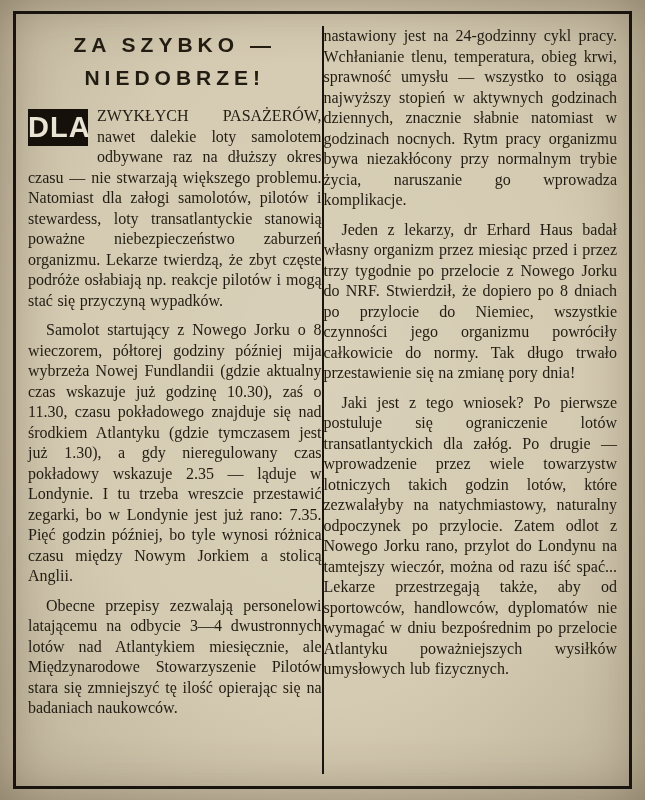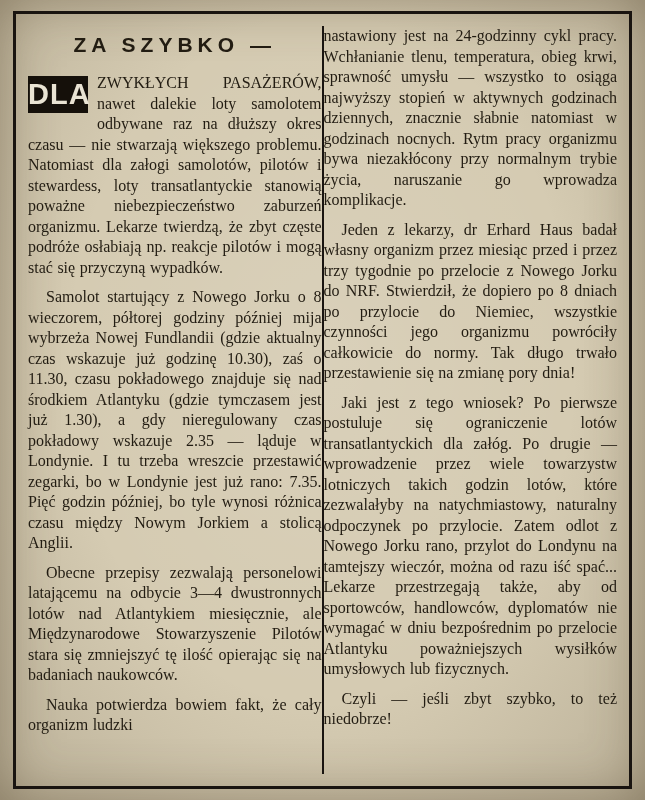--- a/index.html
+++ b/index.html
@@ -92,35 +92,34 @@
 </style>
 </head>
 <body>
 
 <div class="page">
   <div class="frame">
 
     <div class="col col-left">
       <h1 class="title">
         <span class="title-line">ZA SZYBKO —</span>
+        <span class="title-line">NIEDOBRZE!</span>
       </h1>
 
       <p class="para no-indent">
         <span class="dropcap">DLA</span>
         <span>ZWYKŁYCH PASAŻERÓW, nawet dalekie loty samolotem odbywane raz na dłuższy okres czasu — nie stwarzają większego problemu. Natomiast dla załogi samolotów, pilotów i stewardess, loty transatlantyckie stanowią poważne niebezpieczeństwo zaburzeń organizmu. Lekarze twierdzą, że zbyt częste podróże osłabiają np. reakcje pilotów i mogą stać się przyczyną wypadków.</span>
       </p>
 
       <p class="para">Samolot startujący z Nowego Jorku o 8 wieczorem, półtorej godziny później mija wybrzeża Nowej Fundlandii (gdzie aktualny czas wskazuje już godzinę 10.30), zaś o 11.30, czasu pokładowego znajduje się nad środkiem Atlantyku (gdzie tymczasem jest już 1.30), a gdy nieregulowany czas pokładowy wskazuje 2.35 — ląduje w Londynie. I tu trzeba wreszcie przestawić zegarki, bo w Londynie jest już rano: 7.35. Pięć godzin później, bo tyle wynosi różnica czasu między Nowym Jorkiem a stolicą Anglii.</p>
       <p class="para">Obecne przepisy zezwalają personelowi latającemu na odbycie 3—4 dwustronnych lotów nad Atlantykiem miesięcznie, ale Międzynarodowe Stowarzyszenie Pilotów stara się zmniejszyć tę ilość opierając się na badaniach naukowców.</p>
-      <p class="para">Nauka potwierdza bowiem fakt, że cały organizm ludzki</p>
     </div>
 
     <div class="divider"></div>
 
     <div class="col col-right">
       <p class="para no-indent">nastawiony jest na 24-godzinny cykl pracy. Wchłanianie tlenu, temperatura, obieg krwi, sprawność umysłu — wszystko to osiąga najwyższy stopień w aktywnych godzinach dziennych, znacznie słabnie natomiast w godzinach nocnych. Rytm pracy organizmu bywa niezakłócony przy normalnym trybie życia, naruszanie go wprowadza komplikacje.</p>
       <p class="para">Jeden z lekarzy, dr Erhard Haus badał własny organizm przez miesiąc przed i przez trzy tygodnie po przelocie z Nowego Jorku do NRF. Stwierdził, że dopiero po 8 dniach po przylocie do Niemiec, wszystkie czynności jego organizmu powróciły całkowicie do normy. Tak długo trwało przestawienie się na zmianę pory dnia!</p>
       <p class="para">Jaki jest z tego wniosek? Po pierwsze postuluje się ograniczenie lotów transatlantyckich dla załóg. Po drugie — wprowadzenie przez wiele towarzystw lotniczych takich godzin lotów, które zezwalałyby na natychmiastowy, naturalny odpoczynek po przylocie. Zatem odlot z Nowego Jorku rano, przylot do Londynu na tamtejszy wieczór, można od razu iść spać... Lekarze przestrzegają także, aby od sportowców, handlowców, dyplomatów nie wymagać w dniu bezpośrednim po przelocie Atlantyku poważniejszych wysiłków umysłowych lub fizycznych.</p>
-      <p class="para">Czyli — jeśli zbyt szybko, to też niedobrze!</p>
     </div>
 
   </div>
 </div>
 
 </body></html>

